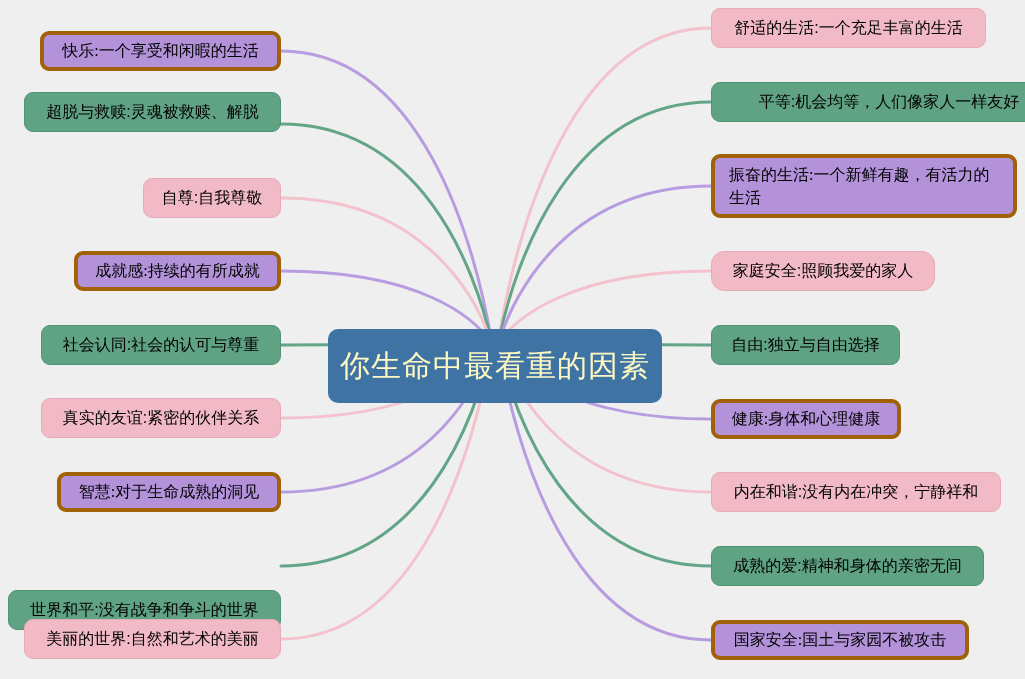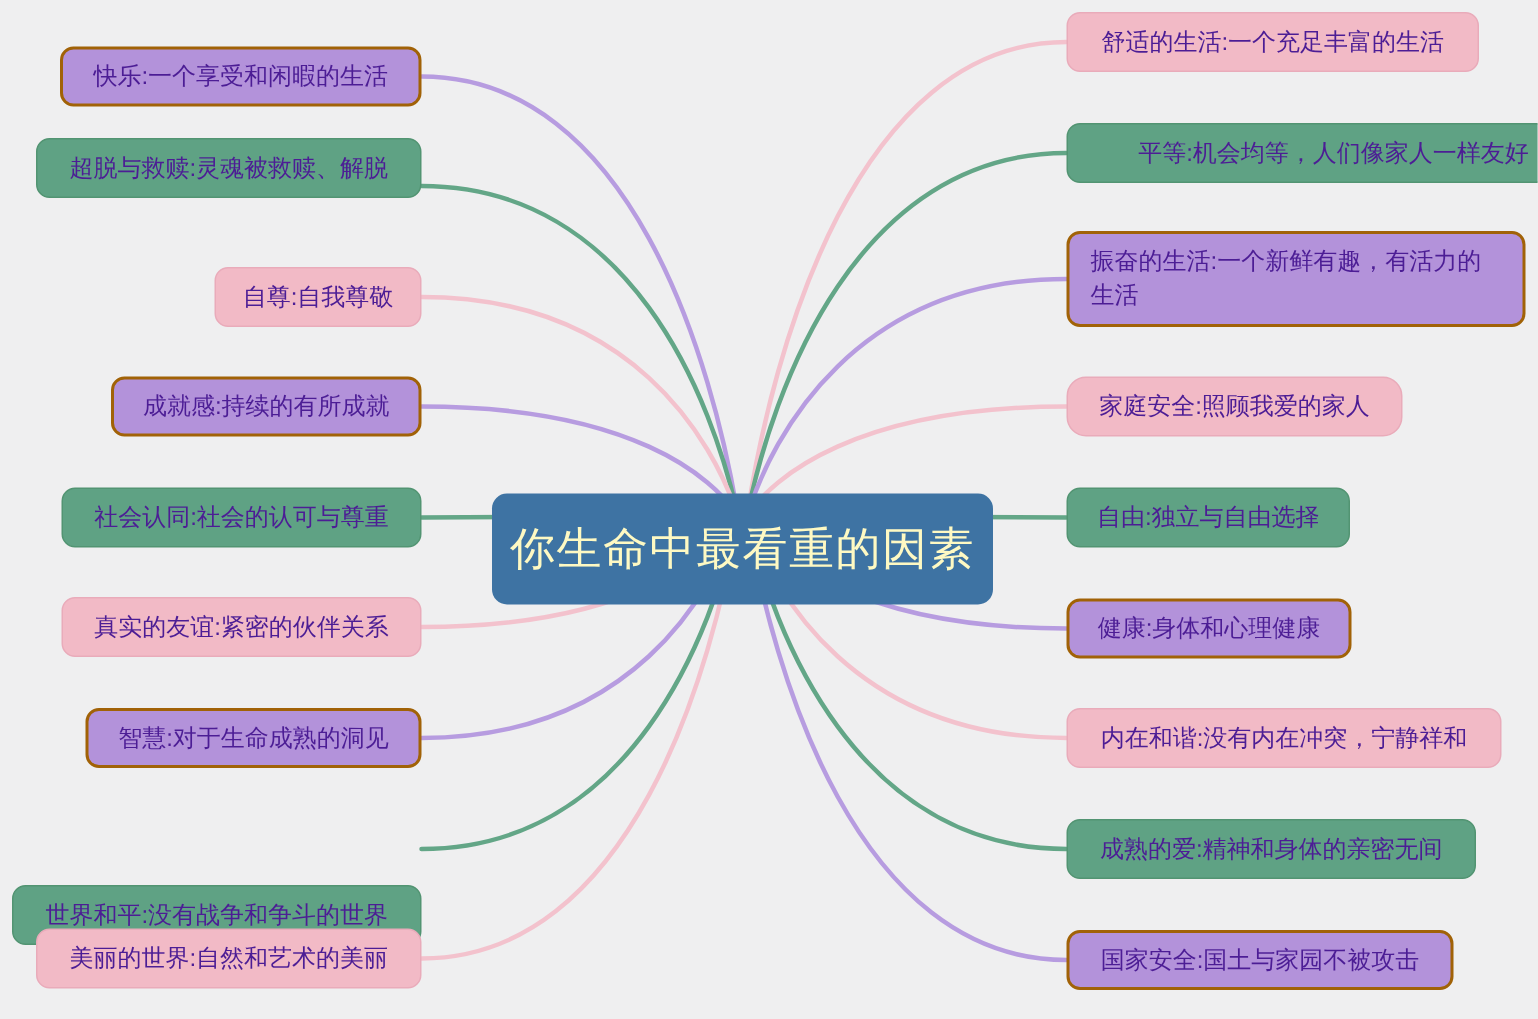--- a/index.html
+++ b/index.html
@@ -9,24 +9,24 @@
     font-family:"Liberation Sans","DejaVu Sans",sans-serif;
   }
   #edges{position:absolute;left:0;top:0;width:1025px;height:679px;}
   #edges path{fill:none;stroke-width:3;stroke-linecap:round;}
   #edges path.purple{stroke:#b79ce0;}
   #edges path.green{stroke:#63a687;}
   #edges path.pink{stroke:#f3c2cd;}
   .node{
     position:absolute;height:40px;box-sizing:border-box;
     border-radius:9px;display:flex;align-items:center;justify-content:center;
-    font-size:16px;color:#4c1d95;padding:0 12px;white-space:nowrap;
+    font-size:16px;color:#000000;padding:0 12px;white-space:nowrap;
     cursor:pointer;
   }
-  .node.purple{background:#b392da;border:2px solid #a16207;}
+  .node.purple{background:#b392da;border:4px solid #a16207;font-family:Liberation Serif, serif;}
   .node.green{background:#5fa284;border:1px solid #529472;}
   .node.pink{background:#f2bac6;border:1px solid #e9abba;}
   .node.multiline{
     white-space:normal;justify-content:flex-start;text-align:left;
     line-height:1.45;padding:10px 14px;
   }
   #center-node{
     position:absolute;left:328px;top:329px;width:334px;height:74px;
     box-sizing:border-box;background:#3e73a3;border-radius:10px;
     display:flex;align-items:center;justify-content:center;

